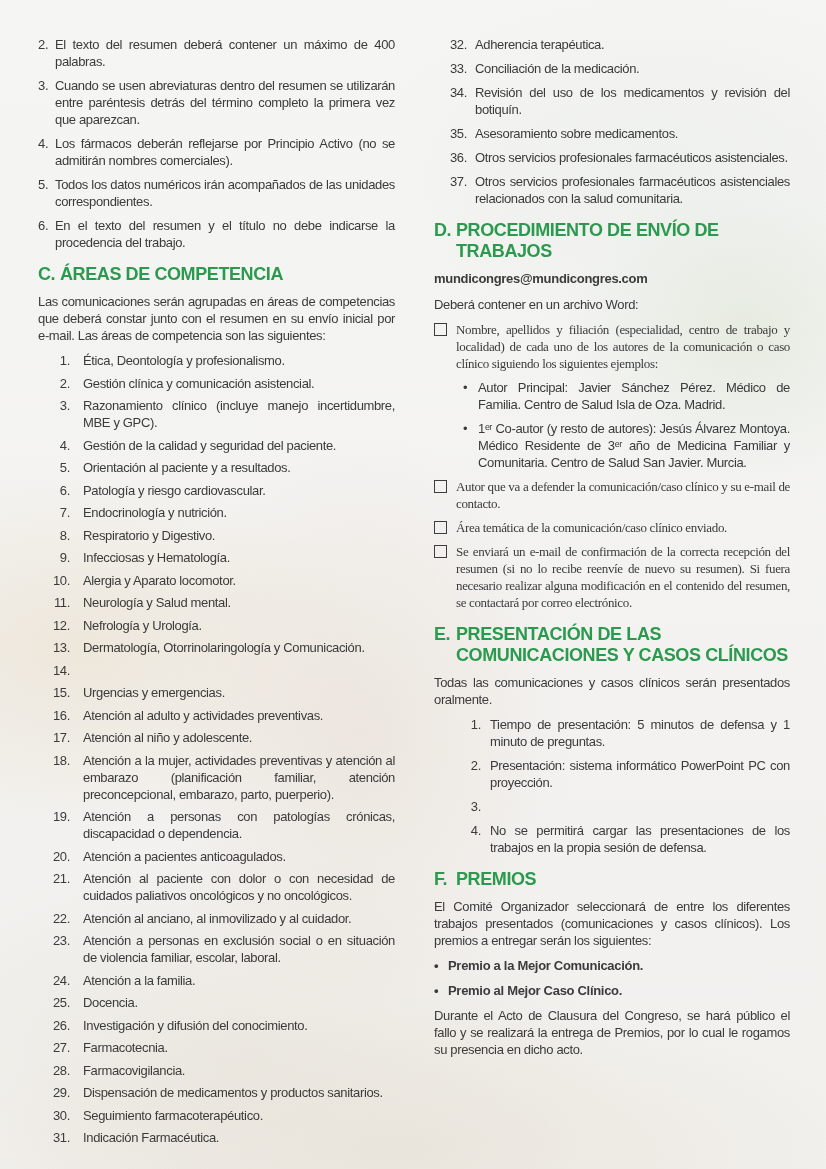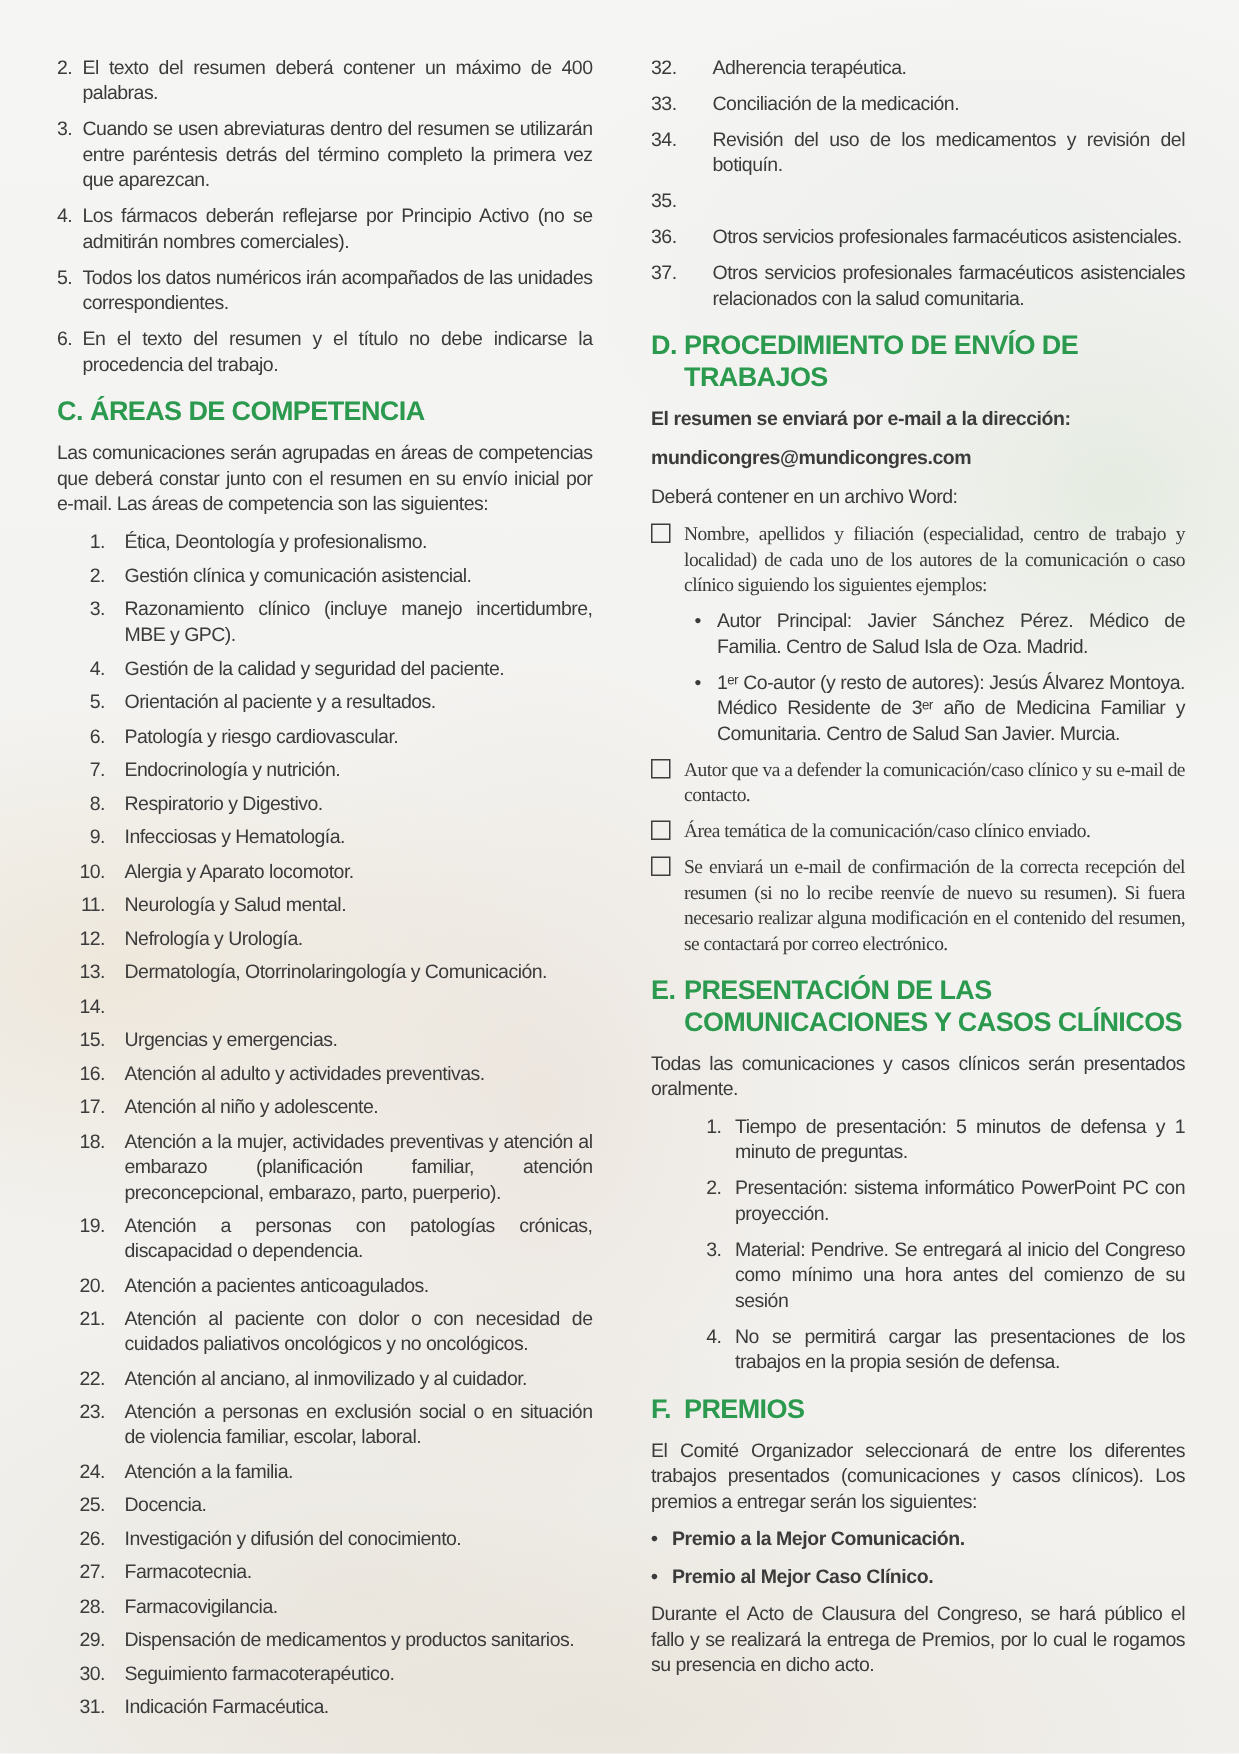--- a/index.html
+++ b/index.html
@@ -23,21 +23,21 @@
 
   
   .li{display:flex;margin-bottom:7px;}
   .li .txt{flex:1;text-align:justify;}
   
   .li-top .num{flex:0 0 17px;}
   
   .li-area{margin-bottom:5.5px;}
   .li-area .num{flex:0 0 45px;padding-right:13px;text-align:right;box-sizing:border-box;}
   
-  .li-cont .num{flex:0 0 41px;padding-right:8px;text-align:left;box-sizing:border-box;}
+  .li-cont .num{flex:0 0 41px;padding-right:8px;text-align:right;box-sizing:border-box;}
   
   .li-e .num{flex:0 0 56px;padding-right:9px;text-align:right;box-sizing:border-box;}
 
   .sec-h{display:flex;color:#2b9a4e;font-weight:bold;font-size:18px;line-height:21px;letter-spacing:-0.4px;margin:13px 0 8px 0;}
   .sec-h .pfx{flex:0 0 22px;}
   .sec-h .ttl{flex:1;}
 
   .body-par{text-align:justify;margin:0 0 8px 0;}
   .lead-bold{font-weight:bold;margin:0 0 9px 0;letter-spacing:-0.3px;}
 
@@ -230,37 +230,37 @@
         <div class="li li-cont">
           <span class="num">33.</span>
           <span class="txt">Conciliación de la medicación.</span>
         </div>
         <div class="li li-cont">
           <span class="num">34.</span>
           <span class="txt">Revisión del uso de los medicamentos y revisión del botiquín.</span>
         </div>
         <div class="li li-cont">
           <span class="num">35.</span>
+          <span class="txt">Asesoramiento sobre medicamentos.</span>
         </div>
         <div class="li li-cont">
           <span class="num">36.</span>
           <span class="txt">Otros servicios profesionales farmacéuticos asistenciales.</span>
         </div>
         <div class="li li-cont">
           <span class="num">37.</span>
           <span class="txt">Otros servicios profesionales farmacéuticos asistenciales relacionados con la salud comunitaria.</span>
         </div>
       </div>
 
     <div class="sec-h">
       <span class="pfx">D.</span>
       <span class="ttl">PROCEDIMIENTO DE ENVÍO DE TRABAJOS</span>
     </div>
 
-    <p class="lead-bold">El resumen se enviará por e-mail a la dirección:</p>
     <p class="lead-bold">mundicongres@mundicongres.com</p>
     <p class="body-par">Deberá contener en un archivo Word:</p>
 
     <div>
 
     <div class="chk">
           <div class="chk-row">
             <span class="chk-box"></span>
             <span class="txt">Nombre, apellidos y filiación (especialidad, centro de trabajo y localidad) de cada uno de los autores de la comunicación o caso clínico siguiendo los siguientes ejemplos:</span>
           </div>
@@ -317,21 +317,20 @@
     <div class="li li-e">
           <span class="num">1.</span>
           <span class="txt">Tiempo de presentación: 5 minutos de defensa y 1 minuto de preguntas.</span>
         </div>
         <div class="li li-e">
           <span class="num">2.</span>
           <span class="txt">Presentación: sistema informático PowerPoint PC con proyección.</span>
         </div>
         <div class="li li-e">
           <span class="num">3.</span>
-          <span class="txt">Material: Pendrive. Se entregará al inicio del Congreso como mínimo una hora antes del comienzo de su sesión</span>
         </div>
         <div class="li li-e">
           <span class="num">4.</span>
           <span class="txt">No se permitirá cargar las presentaciones de los trabajos en la propia sesión de defensa.</span>
         </div>
       </div>
 
     <div class="sec-h">
       <span class="pfx">F.</span>
       <span class="ttl">PREMIOS</span>

